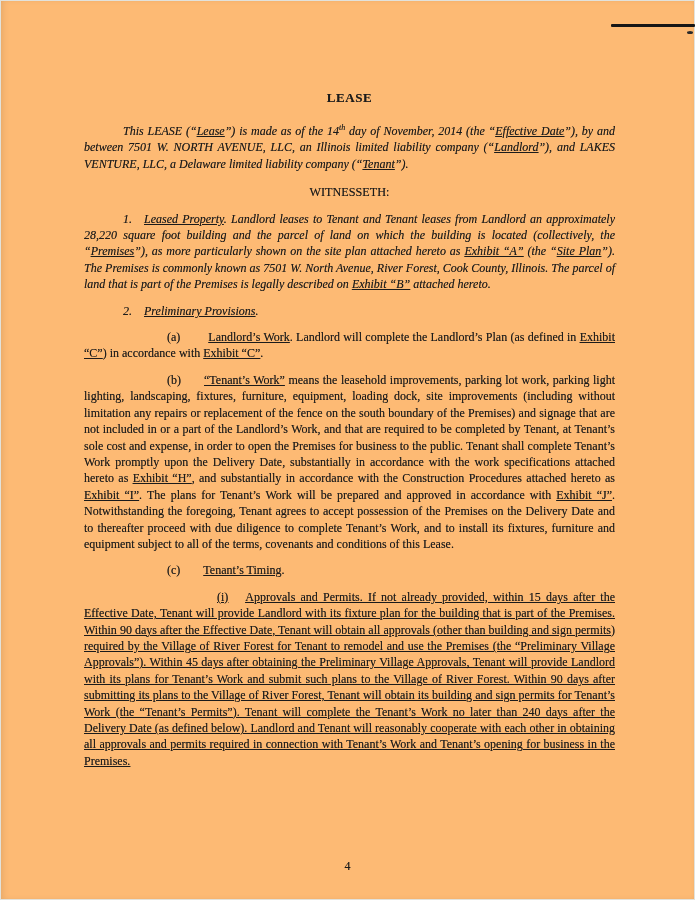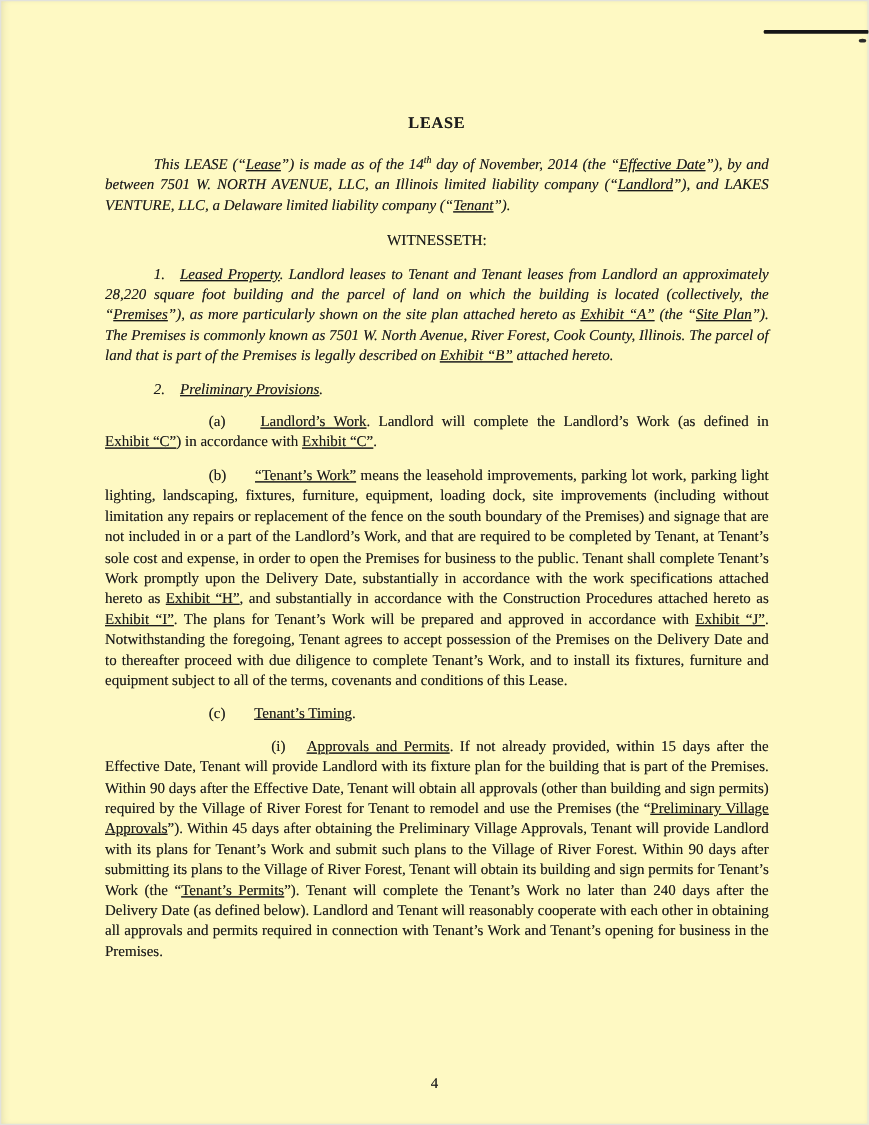--- a/index.html
+++ b/index.html
@@ -6,21 +6,21 @@
     margin: 0;
     padding: 0;
     background: #efefec;
     font-family: "Liberation Serif", serif;
   }
   .page {
     position: relative;
     width: 695px;
     height: 900px;
     margin: 0 auto;
-    background: #fef9c3;
+    background: #fdba74;
     box-sizing: border-box;
     padding: 90px 80px 0 84px;
     color: #1b1b1b;
     box-shadow: inset 0 0 0 1px #e2e2dc, inset 4px 0 8px -3px rgba(0,0,0,0.14), inset -2px 0 5px -2px rgba(0,0,0,0.07);
     text-shadow: 0 0 0.3px rgba(25,25,25,0.55);
     overflow: hidden;
   }
   .title {
     margin: 0 0 17px 0;
     font-size: 13px;
@@ -35,21 +35,21 @@
     text-align: justify;
   }
   .center-head {
     margin: 12px 0 10px 0;
     font-size: 12.2px;
     line-height: 16.4px;
     text-align: center;
   }
   .indent-std { text-indent: 39px; font-style: italic; }
   .indent-a   { text-indent: 83px; }
-  .indent-i   { text-indent: 133px; }
+  .indent-i   { text-indent: 133px; text-decoration: underline; }
   .u {
     text-decoration: underline;
     text-underline-offset: 1px;
   }
   sup {
     font-size: 8px;
     line-height: 0;
     vertical-align: super;
   }
   .tab { display: inline-block; height: 1px; }
@@ -96,21 +96,21 @@
 
   <p class="para indent-std"><span>This LEASE (“</span><span class="u">Lease</span><span>”) is made as of the 14</span><sup>th</sup><span> day of November, 2014 (the “</span><span class="u">Effective Date</span><span>”), by and between 7501 W. NORTH AVENUE, LLC, an Illinois limited liability company (“</span><span class="u">Landlord</span><span>”), and LAKES VENTURE, LLC, a Delaware limited liability company (“</span><span class="u">Tenant</span><span>”).</span></p>
 
   <p class="center-head">WITNESSETH:</p>
 
 
   <p class="para indent-std"><span>1.</span><span class="tab tab-12"></span><span class="u">Leased Property</span><span>.  Landlord leases to Tenant and Tenant leases from Landlord an approximately 28,220 square foot building and the parcel of land on which the building is located (collectively, the “</span><span class="u">Premises</span><span>”), as more particularly shown on the site plan attached hereto as </span><span class="u">Exhibit “A”</span><span> (the “</span><span class="u">Site Plan</span><span>”).  The Premises is commonly known as 7501 W. North Avenue, River Forest, Cook County, Illinois.  The parcel of land that is part of the Premises is legally described on </span><span class="u">Exhibit “B”</span><span> attached hereto.</span></p>
 
   <p class="para indent-std"><span>2.</span><span class="tab tab-12"></span><span class="u">Preliminary Provisions</span><span>.</span></p>
 
-  <p class="para indent-a"><span>(a)</span><span class="tab tab-28"></span><span class="u">Landlord’s Work</span><span>. Landlord will complete the Landlord’s Work (as defined in </span><span class="u">Exhibit “C”</span><span>) in accordance with </span><span class="u">Exhibit “C”</span><span>.</span></p>
+  <p class="para indent-a"><span>(a)</span><span class="tab tab-28"></span><span class="u">Landlord’s Work</span><span>. Landlord will complete the Landlord’s Plan (as defined in </span><span class="u">Exhibit “C”</span><span>) in accordance with </span><span class="u">Exhibit “C”</span><span>.</span></p>
 
   <p class="para indent-a"><span>(b)</span><span class="tab tab-23"></span><span class="u">“Tenant’s Work”</span><span> means the leasehold improvements, parking lot work, parking light lighting, landscaping, fixtures, furniture, equipment, loading dock, site improvements (including without limitation any repairs or replacement of the fence on the south boundary of the Premises) and signage that are not included in or a part of the Landlord’s Work, and that are required to be completed by Tenant, at Tenant’s sole cost and expense, in order to open the Premises for business to the public.  Tenant shall complete Tenant’s Work promptly upon the Delivery Date,  substantially in accordance with the work specifications attached hereto as </span><span class="u">Exhibit “H”</span><span>, and substantially in accordance with the Construction Procedures attached hereto as </span><span class="u">Exhibit “I”</span><span>.  The plans for Tenant’s Work will be prepared and approved in accordance with </span><span class="u">Exhibit “J”</span><span>.  Notwithstanding the foregoing, Tenant agrees to accept possession of the Premises on the Delivery Date and to thereafter proceed with due diligence to complete Tenant’s Work, and to install its fixtures, furniture and equipment subject to all of the terms, covenants and conditions of this Lease.</span></p>
 
   <p class="para indent-a"><span>(c)</span><span class="tab tab-23"></span><span class="u">Tenant’s Timing</span><span>.</span></p>
 
   <p class="para indent-i"><span>(i)</span><span class="tab tab-17"></span><span class="u">Approvals and Permits</span><span>. If not already provided, within 15 days after the Effective Date, Tenant will provide Landlord with its fixture plan for the building that is part of the Premises. Within 90 days after the Effective Date, Tenant will obtain all approvals (other than building and sign permits) required by the Village of River Forest for Tenant to remodel and use the Premises (the “</span><span class="u">Preliminary Village Approvals</span><span>”). Within 45 days after obtaining the Preliminary Village Approvals, Tenant will provide Landlord with its plans for Tenant’s Work and submit such plans to the Village of River Forest. Within 90 days after submitting its plans to the Village of River Forest, Tenant will obtain its building and sign permits for Tenant’s Work (the “</span><span class="u">Tenant’s Permits</span><span>”). Tenant will complete the Tenant’s Work no later than 240 days after the Delivery Date (as defined below). Landlord and Tenant will reasonably cooperate with each other in obtaining all approvals and permits required in connection with Tenant’s Work and Tenant’s opening for business in the Premises.</span></p>
 
   <div class="page-number">4</div>
 
 </div>

